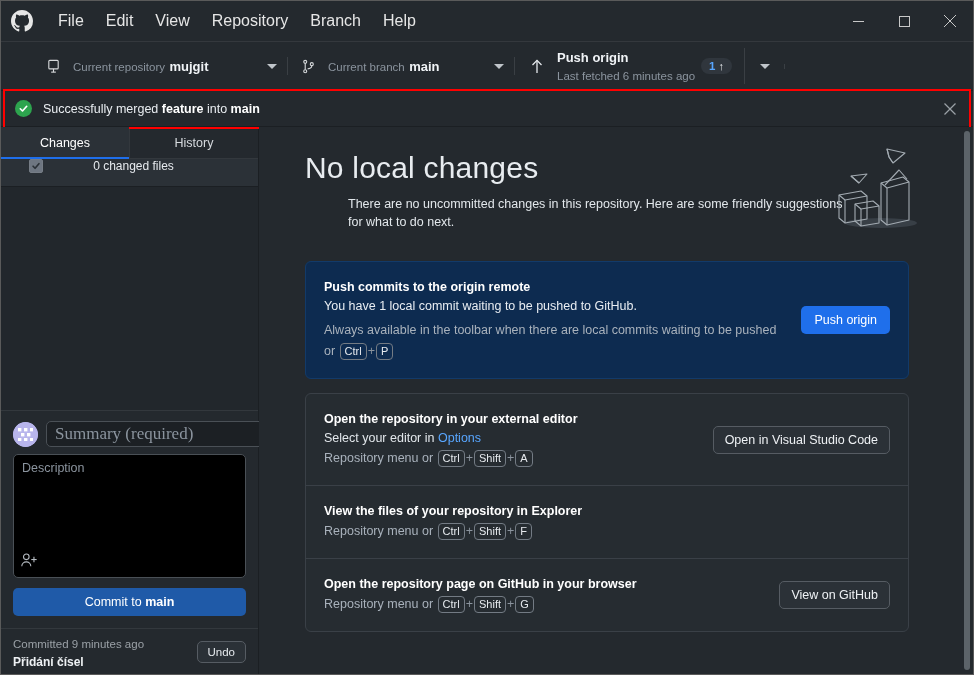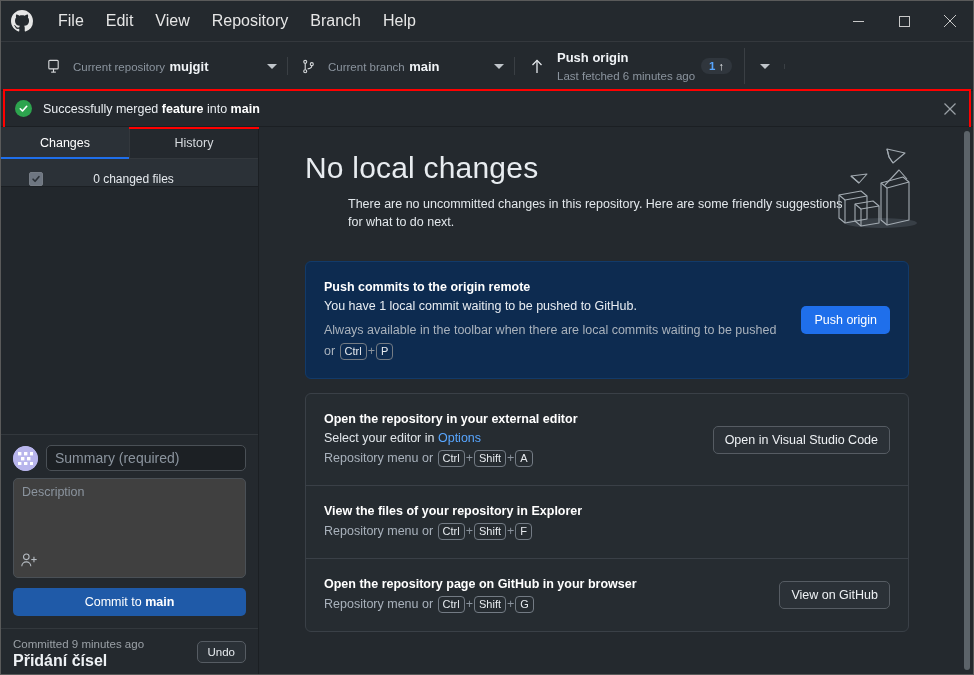--- a/index.html
+++ b/index.html
@@ -139,21 +139,21 @@
   }
   .tab.active { background: #2b3137; color: #ffffff; }
   .tab.active::after {
     content: ""; position: absolute; left: 0; right: 0; bottom: -1px;
     height: 2px; background: #1f6feb;
   }
   .tab-sep { width: 1px; background: #33383d; }
   .changed-head {
     height: 28px; flex: 0 0 28px;
     background: #2b3137;
-    display: flex; align-items: flex-end;
+    display: flex; align-items: flex-start;
     padding-left: 28px;
     border-bottom: 1px solid #1b1f23;
   }
   .chk {
     width: 14px; height: 14px; flex: 0 0 14px;
     background: #6e7681; border: 1px solid #767d86; border-radius: 2px;
     display: flex; align-items: center; justify-content: center;
     margin-right: 10px;
   }
   .changed-label {
@@ -168,28 +168,28 @@
   }
   .summary-row { display: flex; align-items: center; gap: 8px; }
   .avatar {
     width: 25px; height: 25px; border-radius: 50%;
     flex: 0 0 25px; overflow: hidden;
     background: #b3b0e8;
   }
   .summary-input {
     flex: 1 1 auto; height: 26px;
     background: #1c2024; border: 1px solid #4a5056; border-radius: 5px;
-    color: #d7dbdf; font-size: 14px;
+    color: #d7dbdf; font-size: 17px;
     padding: 0 8px;
-    font-family: Liberation Sans, sans-serif;
+    font-family: Liberation Serif, serif;
   }
   .summary-input::placeholder { color: #8b949e; }
   .desc-box {
-    margin-top: 7px; height: 100px;
-    background: #404040; border: 1px solid #4a5056; border-radius: 5px;
+    margin-top: 7px; height: 124px;
+    background: #000000; border: 1px solid #4a5056; border-radius: 5px;
     position: relative; padding: 6px 8px;
   }
   .desc-ph { color: #8b949e; font-size: 12.5px; }
   .coauthor {
     position: absolute; left: 6px; bottom: 5px;
     color: #b6bcc2;
   }
   .commit-btn {
     margin-top: 10px; width: 100%; height: 28px;
     background: #1f5aa8; border: none; border-radius: 5px;
@@ -200,21 +200,21 @@
   .commit-btn b { font-weight: bold; }
   .undo-bar {
     flex: 0 0 46px; background: #24292e;
     border-top: 1px solid #33383d;
     display: flex; align-items: center;
     padding: 0 12px; gap: 8px;
   }
   .undo-texts { flex: 1 1 auto; min-width: 0; }
   .undo-time { color: #9aa0a6; font-size: 11.5px; line-height: 15px; }
   .undo-msg {
-    color: #eef1f4; font-size: 16px; font-weight: bold; line-height: 16px;
+    color: #eef1f4; font-size: 12px; font-weight: bold; line-height: 16px;
     white-space: nowrap; overflow: hidden; text-overflow: ellipsis;
   }
   .undo-btn {
     flex: 0 0 auto; height: 22px; padding: 0 10px;
     background: #2b3137; border: 1px solid #565c63; border-radius: 5px;
     color: #e6eaee; font-size: 11.5px;
     font-family: "Liberation Sans", sans-serif; cursor: pointer;
   }
 
   

